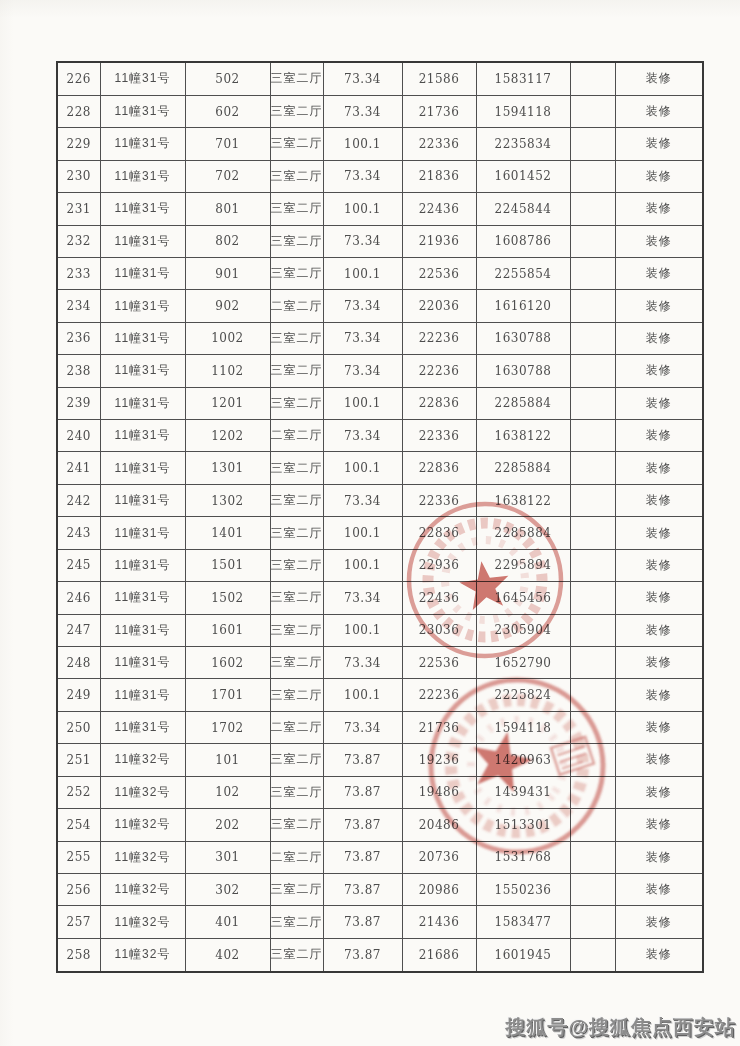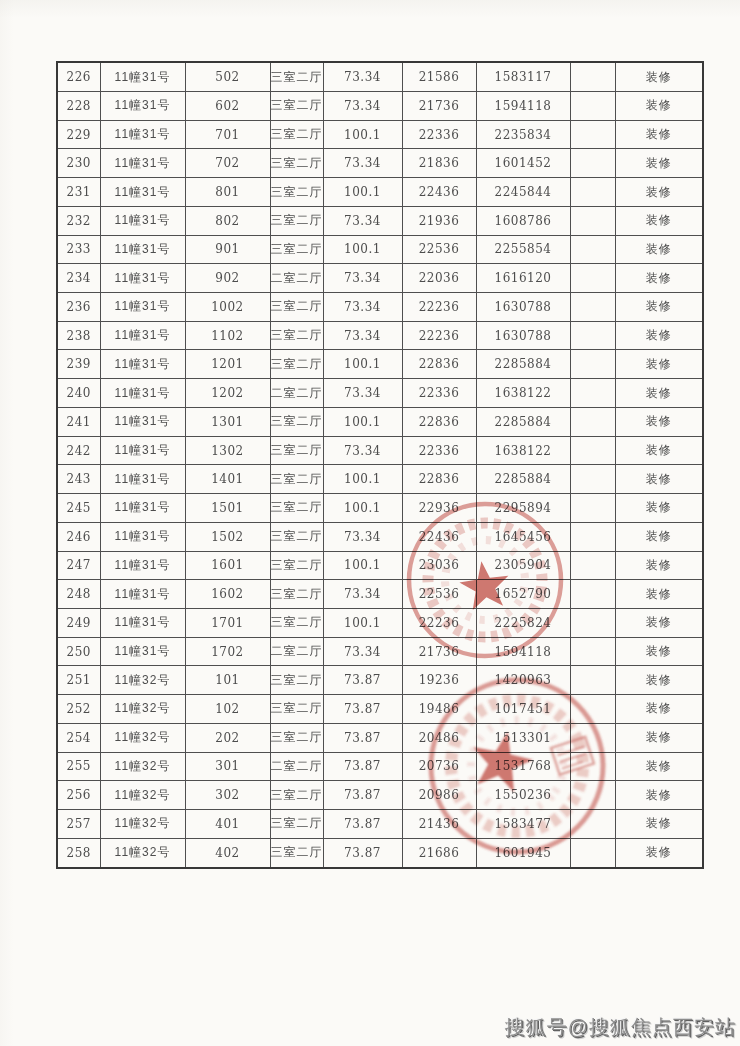--- a/index.html
+++ b/index.html
@@ -7,21 +7,21 @@
     width:740px;height:1046px;
     background:#fbfaf7;
     font-family:"Liberation Sans", sans-serif;
     position:relative;
     overflow:hidden;
   }
   .page{position:absolute;inset:0;}
   
   table.price{
     position:absolute;left:56px;top:61px;
-    width:646px;height:808px;
+    width:646px;height:912px;
     border-collapse:collapse;table-layout:fixed;
     background:transparent;
   }
   table.price td{
     border:1px solid var(--grid);
     text-align:center;vertical-align:middle;
     color:var(--text);
     font-size:12px;
     padding:0;
     overflow:hidden;white-space:nowrap;
@@ -32,21 +32,21 @@
     font-size:12px;letter-spacing:.5px;color:#585858;
   }
   td.c1,td.c3,td.c8{font-size:12.5px;color:#4e4e4e;letter-spacing:1px;}
   
   .seal{position:absolute;mix-blend-mode:multiply;opacity:.85;pointer-events:none;}
   .seal1{left:400px;top:495px;}
   .seal2{left:423px;top:672px;}
   
   .watermark{
     position:absolute;right:4px;bottom:5px;
-    font-size:20px;font-weight:normal;letter-spacing:1px;
+    font-size:20px;font-weight:bold;letter-spacing:1px;
     color:var(--wm);
     text-shadow:-1px -1px 0 #f6f6f6, 1px 1px 0 #606060, 2px 2px 0 #cfcfcf;
     font-family:"Liberation Sans",sans-serif;
   }
   
   .scan-tint{
     position:absolute;inset:0;pointer-events:none;
     background:linear-gradient(180deg, rgba(225,223,218,.25) 0, rgba(255,255,255,0) 18px),
                linear-gradient(90deg, rgba(230,228,222,.2) 0, rgba(255,255,255,0) 14px);
   }
@@ -312,21 +312,21 @@
           <td class="c7"></td>
           <td class="c8">装修</td>
         </tr>
         <tr>
           <td class="c0">252</td>
           <td class="c1">11幢32号</td>
           <td class="c2">102</td>
           <td class="c3">三室二厅</td>
           <td class="c4">73.87</td>
           <td class="c5">19486</td>
-          <td class="c6">1017451</td>
+          <td class="c6">1439431</td>
           <td class="c7"></td>
           <td class="c8">装修</td>
         </tr>
         <tr>
           <td class="c0">254</td>
           <td class="c1">11幢32号</td>
           <td class="c2">202</td>
           <td class="c3">三室二厅</td>
           <td class="c4">73.87</td>
           <td class="c5">20486</td>

